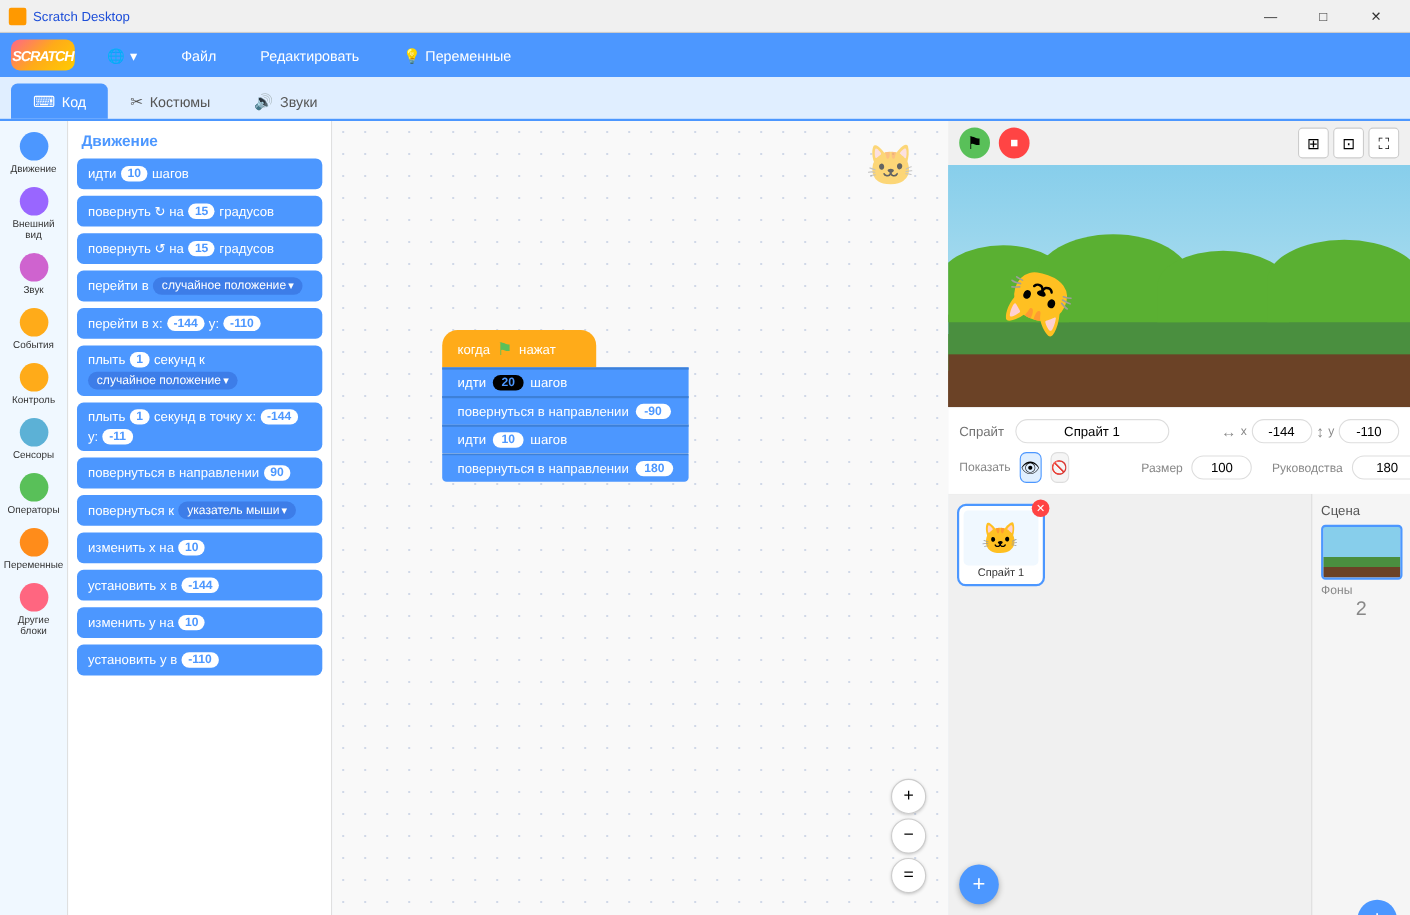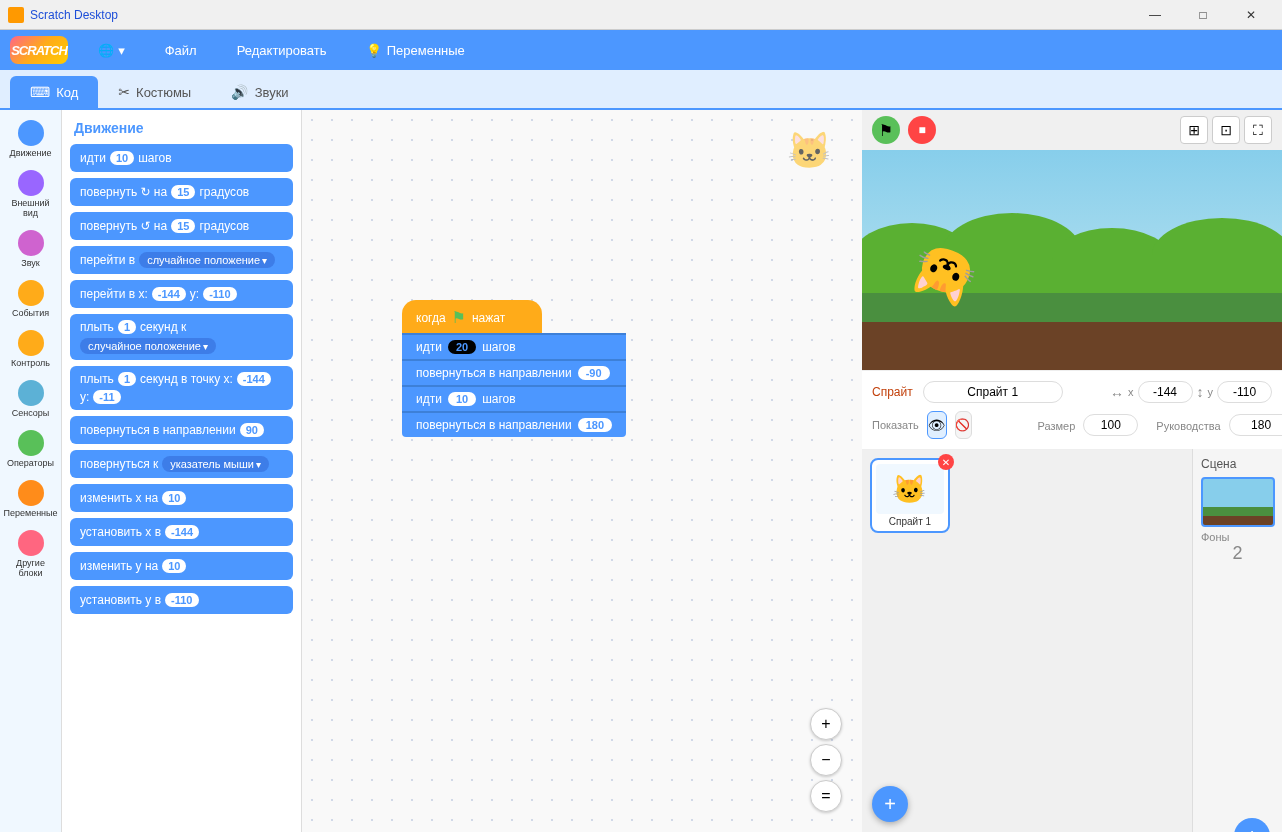--- a/index.html
+++ b/index.html
@@ -246,21 +246,21 @@
       background: white;
       padding: 10px;
       border-top: 1px solid #eee;
     }
     .sprite-info-header {
       display: flex;
       align-items: center;
       justify-content: space-between;
       margin-bottom: 8px;
     }
-    .sprite-info-label { font-size: 12px; color: #c2410c; }
+    .sprite-info-label { font-size: 12px; color: #737373; }
     .sprite-field-input {
       border: 1px solid #ddd;
       border-radius: 12px;
       padding: 3px 10px;
       font-size: 12px;
       width: 80px;
       text-align: center;
       outline: none;
     }
     .sprite-field-input.wide { width: 140px; }

